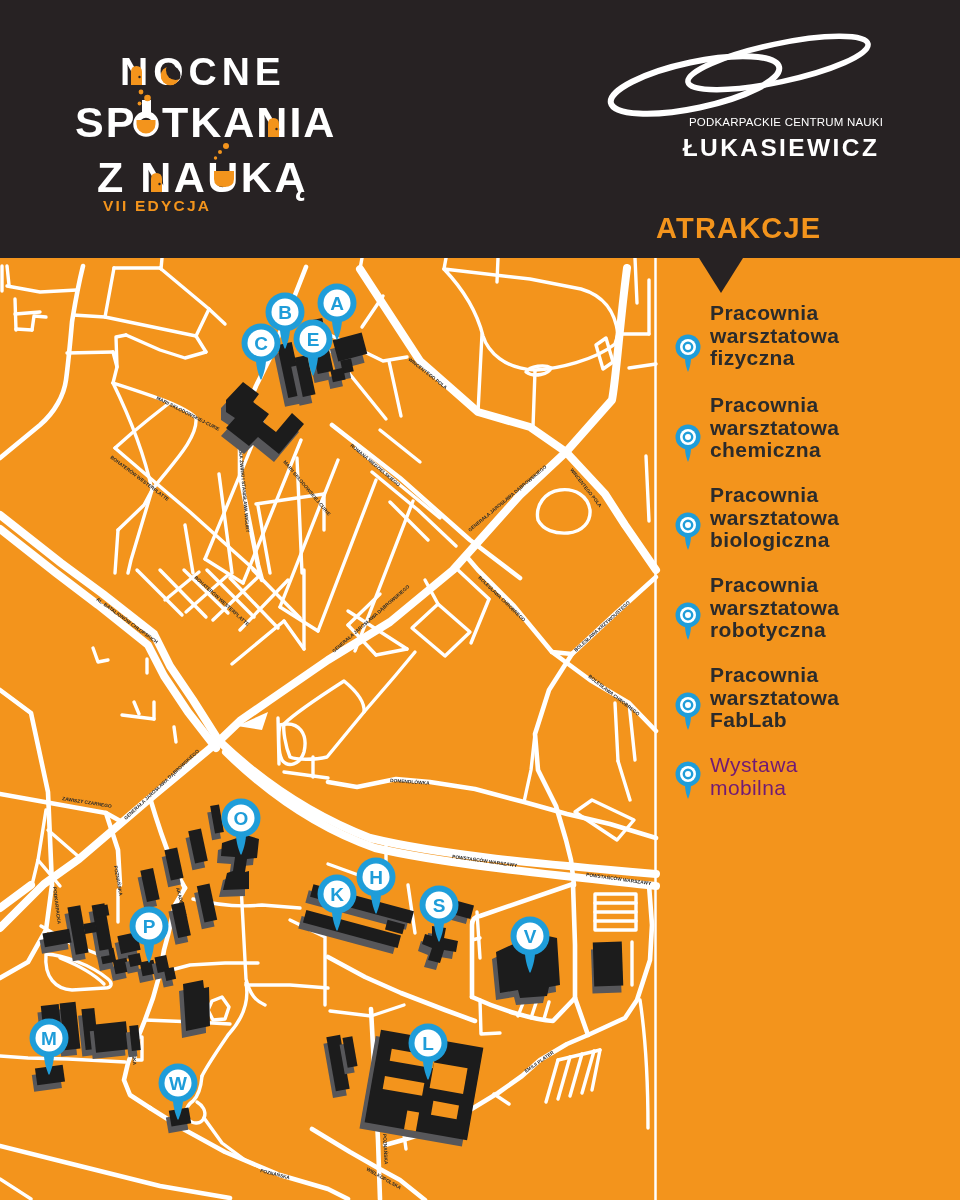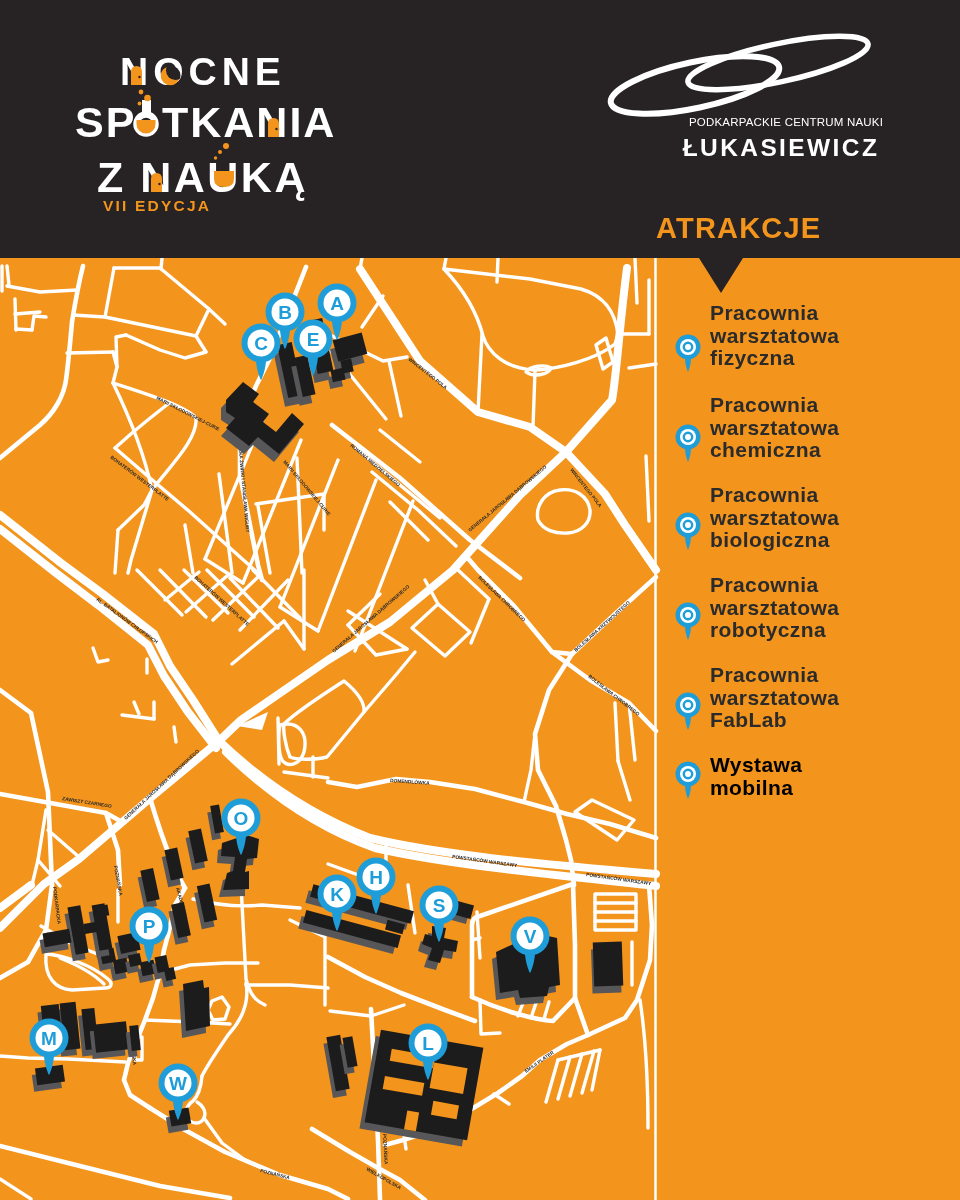--- a/index.html
+++ b/index.html
@@ -605,21 +605,21 @@
     <div style="position:absolute;left:54px;top:44px;width:250px;font-weight:bold;font-size:21px;line-height:22.5px;color:#2b2b2b;letter-spacing:0.4px;">Pracownia<br>warsztatowa<br>fizyczna</div>
 
     <div style="position:absolute;left:54px;top:136px;width:250px;font-weight:bold;font-size:21px;line-height:22.5px;color:#2b2b2b;letter-spacing:0.4px;">Pracownia<br>warsztatowa<br>chemiczna</div>
 
     <div style="position:absolute;left:54px;top:226px;width:250px;font-weight:bold;font-size:21px;line-height:22.5px;color:#2b2b2b;letter-spacing:0.4px;">Pracownia<br>warsztatowa<br>biologiczna</div>
 
     <div style="position:absolute;left:54px;top:316px;width:250px;font-weight:bold;font-size:21px;line-height:22.5px;color:#2b2b2b;letter-spacing:0.4px;">Pracownia<br>warsztatowa<br>robotyczna</div>
 
     <div style="position:absolute;left:54px;top:406px;width:250px;font-weight:bold;font-size:21px;line-height:22.5px;color:#2b2b2b;letter-spacing:0.4px;">Pracownia<br>warsztatowa<br>FabLab</div>
 
-    <div style="position:absolute;left:54px;top:496px;width:250px;font-weight:bold;font-size:21px;line-height:22.5px;color:#000000;letter-spacing:0.4px;">Wystawa<br>mobilna</div>
+    <div style="position:absolute;left:54px;top:496px;width:250px;font-weight:normal;font-size:21px;line-height:22.5px;color:#701a75;letter-spacing:0.4px;">Wystawa<br>mobilna</div>
 
     <svg width="304" height="942" style="position:absolute;left:0;top:0;" xmlns="http://www.w3.org/2000/svg">
       <defs>
         <g id="spin">
           <path d="M-3,10 C-3,17 -1.5,21 0,25 C1.5,21 3,17 3,10 Z" fill="#1f9dd9"></path>
           <circle cx="0" cy="0" r="12.5" fill="#1f9dd9"></circle>
           <circle cx="0" cy="0" r="8" fill="#ffffff"></circle>
           <circle cx="0" cy="0" r="4.2" fill="none" stroke="#1f9dd9" stroke-width="2.4"></circle>
         </g>
       </defs>

